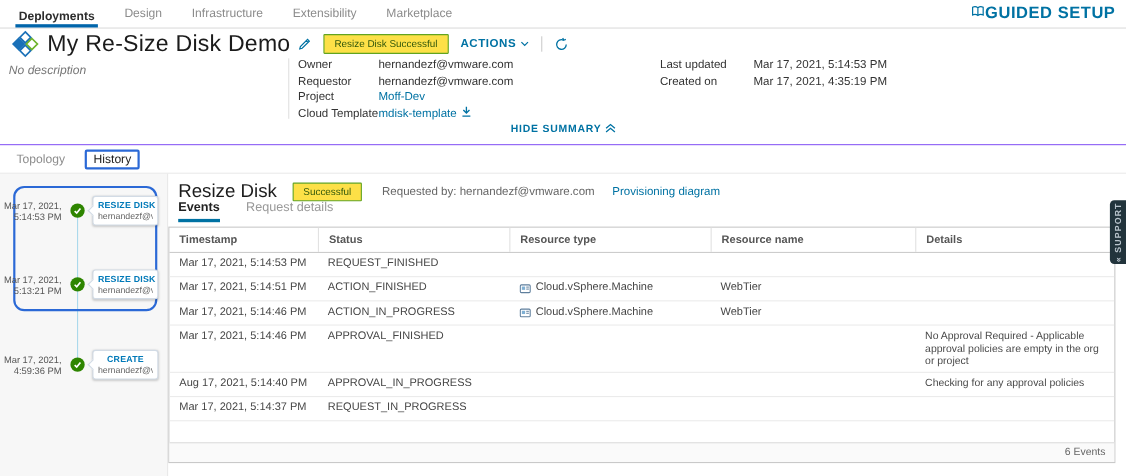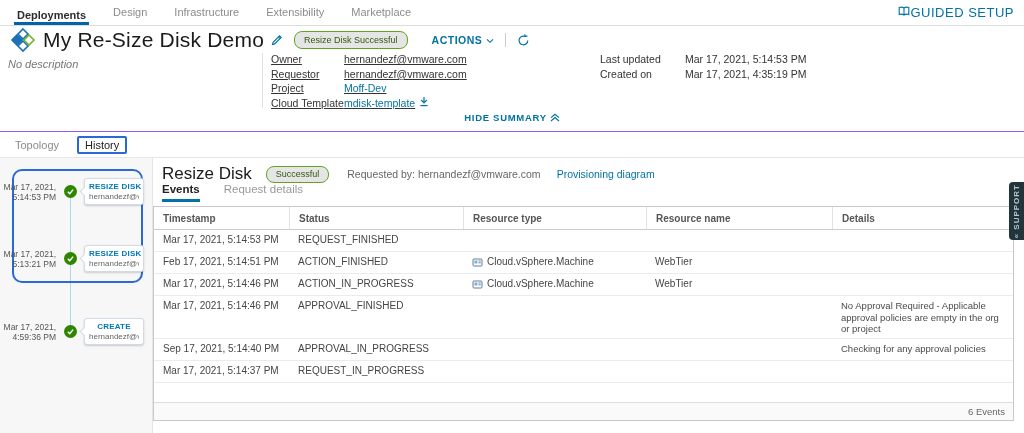--- a/index.html
+++ b/index.html
@@ -4,40 +4,40 @@
 <style>
   html,body{margin:0;padding:0;background:#fff;}
   .page{position:relative;width:1024px;height:433px;background:#fff;overflow:hidden;
         font-family:"Liberation Sans",sans-serif;color:#333;}
 
   
   .topnav{position:absolute;top:4px;left:0;right:0;height:22px;border-bottom:1px solid #dcdcdc;
           display:flex;align-items:flex-end;padding-left:14px;background:#fff;box-sizing:border-box;}
   .nav-item{font-size:11px;color:#8c8c8c;margin-right:21px;padding:4px 3px 4px;cursor:pointer;border-bottom:3px solid transparent;}
   .nav-item.active{color:#2d2d2d;font-weight:bold;border-bottom:3px solid #0065ab;padding-bottom:1px;}
-  .guided{margin-left:auto;margin-right:10px;color:#0072a3;font-size:13px;font-weight:normal;
+  .guided{margin-left:auto;margin-right:10px;color:#0072a3;font-size:15px;font-weight:bold;
           letter-spacing:.5px;display:flex;align-items:center;gap:0;cursor:pointer;padding-bottom:5px;}
 
   
   .title-row{position:absolute;top:27px;left:10px;display:flex;align-items:center;height:26px;}
   .dep-icon{width:26px;height:26px;flex:none;}
   .title{font-size:21px;font-weight:400;color:#1b1b1b;margin:0 7px 0 7px;letter-spacing:.2px;white-space:nowrap;}
   .icon-btn{display:flex;align-items:center;cursor:pointer;}
-  .badge{background:#e5e5e5;border:1px solid #62a420;color:#31570b;font-size:9px;border-radius:8px;
+  .badge{background:#fde047;border:1px solid #62a420;color:#31570b;font-size:9px;border-radius:1px;
          padding:3px 9px;margin-left:11px;white-space:nowrap;}
-  .actions{color:#0072a3;font-weight:bold;font-size:10.5px;letter-spacing:.5px;margin-left:24px;
+  .actions{color:#0072a3;font-weight:bold;font-size:10.5px;letter-spacing:.5px;margin-left:11px;
            display:flex;align-items:flex-start;gap:4px;cursor:pointer;}
   .vert-div{width:1px;height:14px;background:#ccc;margin:0 11px;}
 
   .desc{position:absolute;top:58px;left:8px;color:#767676;font-style:italic;font-size:11px;}
 
   
   .summary-divider{position:absolute;left:262px;top:53px;height:55px;width:1px;background:#e0e0e0;}
   .sum-col{position:absolute;font-size:10.5px;}
-  .sum-col1{left:271px;top:52px;text-decoration:underline;}
+  .sum-col1{left:271px;top:52px;}
   .sum-col2{left:600px;top:52px;}
   .sum-row{display:flex;height:14.5px;align-items:center;}
   .sum-label{width:73px;color:#333;flex:none;}
   .sum-col2 .sum-label{width:85px;}
   .sum-value{color:#333;white-space:nowrap;display:flex;align-items:center;gap:4px;}
   .link{color:#0072a3;cursor:pointer;}
   .hide-summary{position:absolute;top:112px;left:0;right:0;text-align:center;color:#0072a3;
                 font-size:9.5px;font-weight:bold;letter-spacing:.7px;cursor:pointer;}
   .hide-summary svg{vertical-align:-1px;margin-left:3px;}
 
@@ -286,21 +286,21 @@
             <div class="trow">
               <div class="td c-ts"><span>Mar 17, 2021, 5:14:53 PM</span></div>
               <div class="td c-st"><span>REQUEST_FINISHED</span></div>
               <div class="td c-rt">
                 <span></span>
               </div>
               <div class="td c-rn"><span></span></div>
               <div class="td c-dt"><span></span></div>
             </div>
             <div class="trow">
-              <div class="td c-ts"><span>Feb 17, 2021, 5:14:51 PM</span></div>
+              <div class="td c-ts"><span>Mar 17, 2021, 5:14:51 PM</span></div>
               <div class="td c-st"><span>ACTION_FINISHED</span></div>
               <div class="td c-rt">
                 <span style="display:inline-flex;">
                   <svg width="11" height="11" viewBox="0 0 11 11">
                     <rect x="1" y="2" width="9" height="7" rx="1" fill="none" stroke="#5f7f9d" stroke-width="1"></rect>
                     <rect x="2.4" y="3.5" width="3" height="3" fill="#7fb0d4"></rect>
                     <line x1="6.4" y1="4" x2="8.8" y2="4" stroke="#5f7f9d" stroke-width="0.9"></line>
                     <line x1="6.4" y1="5.8" x2="8.8" y2="5.8" stroke="#5f7f9d" stroke-width="0.9"></line>
                   </svg>
                 </span>
@@ -329,21 +329,21 @@
             <div class="trow">
               <div class="td c-ts"><span>Mar 17, 2021, 5:14:46 PM</span></div>
               <div class="td c-st"><span>APPROVAL_FINISHED</span></div>
               <div class="td c-rt">
                 <span></span>
               </div>
               <div class="td c-rn"><span></span></div>
               <div class="td c-dt"><span>No Approval Required - Applicable approval policies are empty in the org or project</span></div>
             </div>
             <div class="trow">
-              <div class="td c-ts"><span>Sep 17, 2021, 5:14:40 PM</span></div>
+              <div class="td c-ts"><span>Aug 17, 2021, 5:14:40 PM</span></div>
               <div class="td c-st"><span>APPROVAL_IN_PROGRESS</span></div>
               <div class="td c-rt">
                 <span></span>
               </div>
               <div class="td c-rn"><span></span></div>
               <div class="td c-dt"><span>Checking for any approval policies</span></div>
             </div>
             <div class="trow">
               <div class="td c-ts"><span>Mar 17, 2021, 5:14:37 PM</span></div>
               <div class="td c-st"><span>REQUEST_IN_PROGRESS</span></div>

